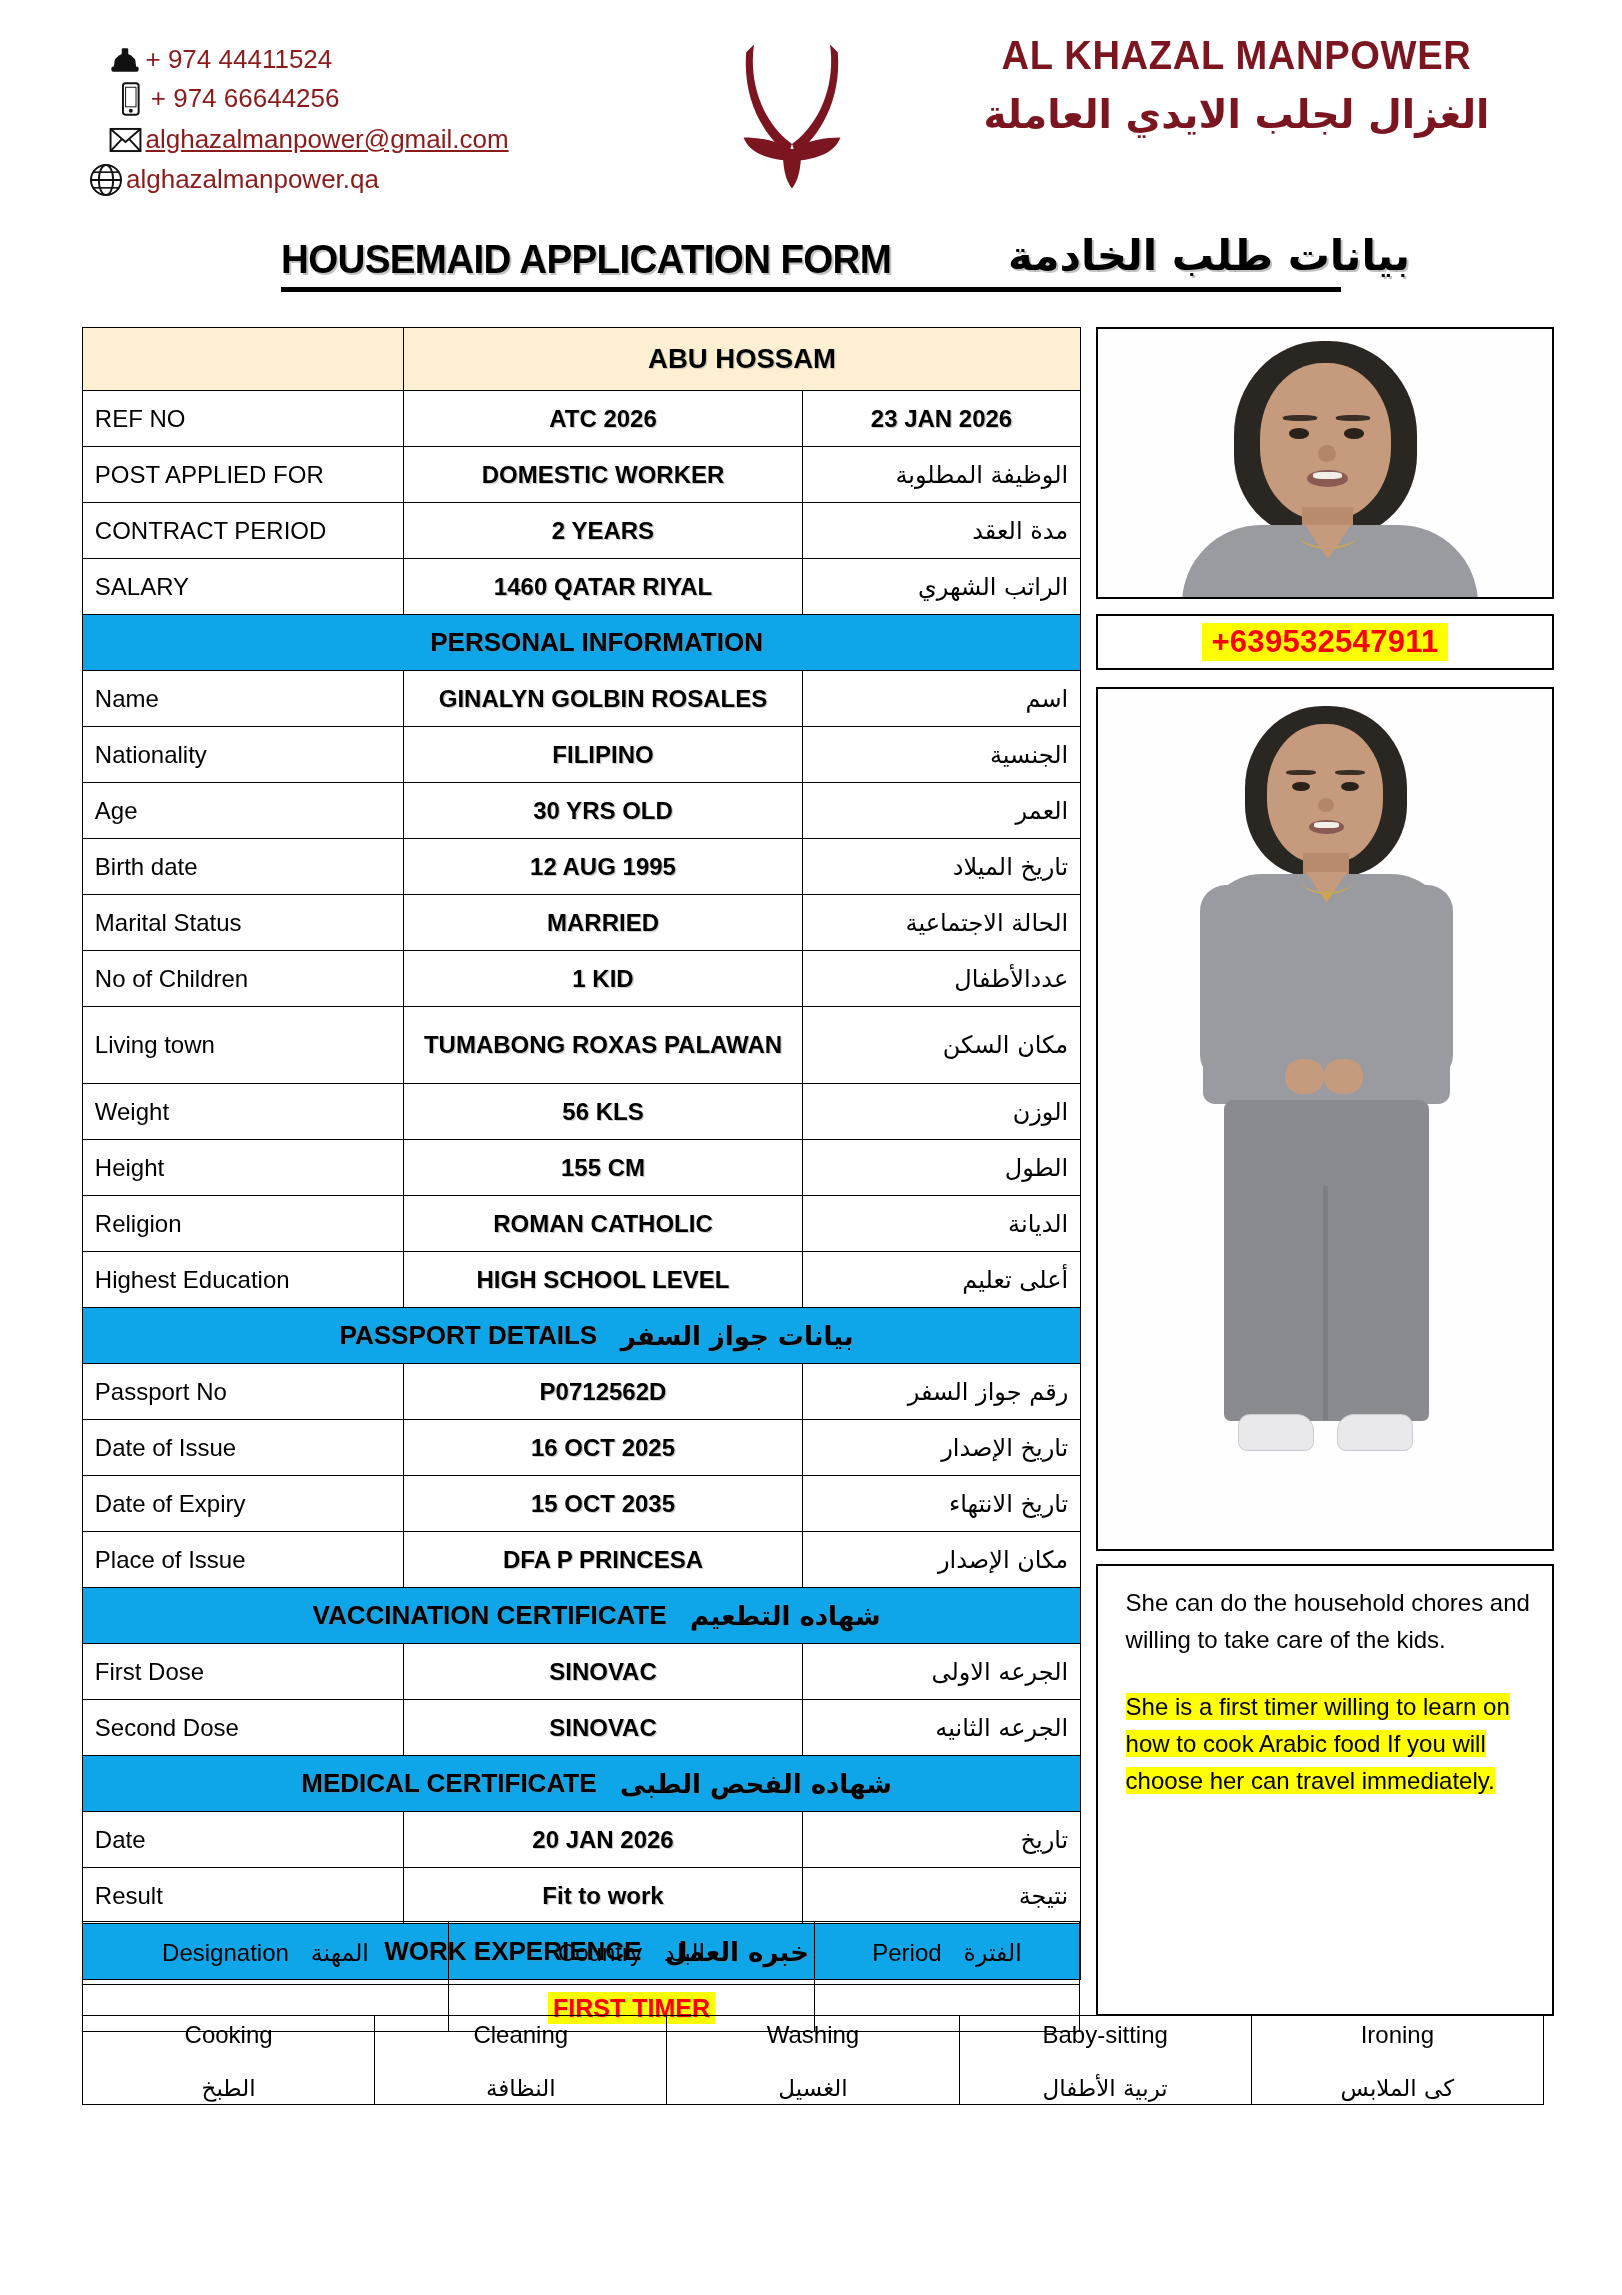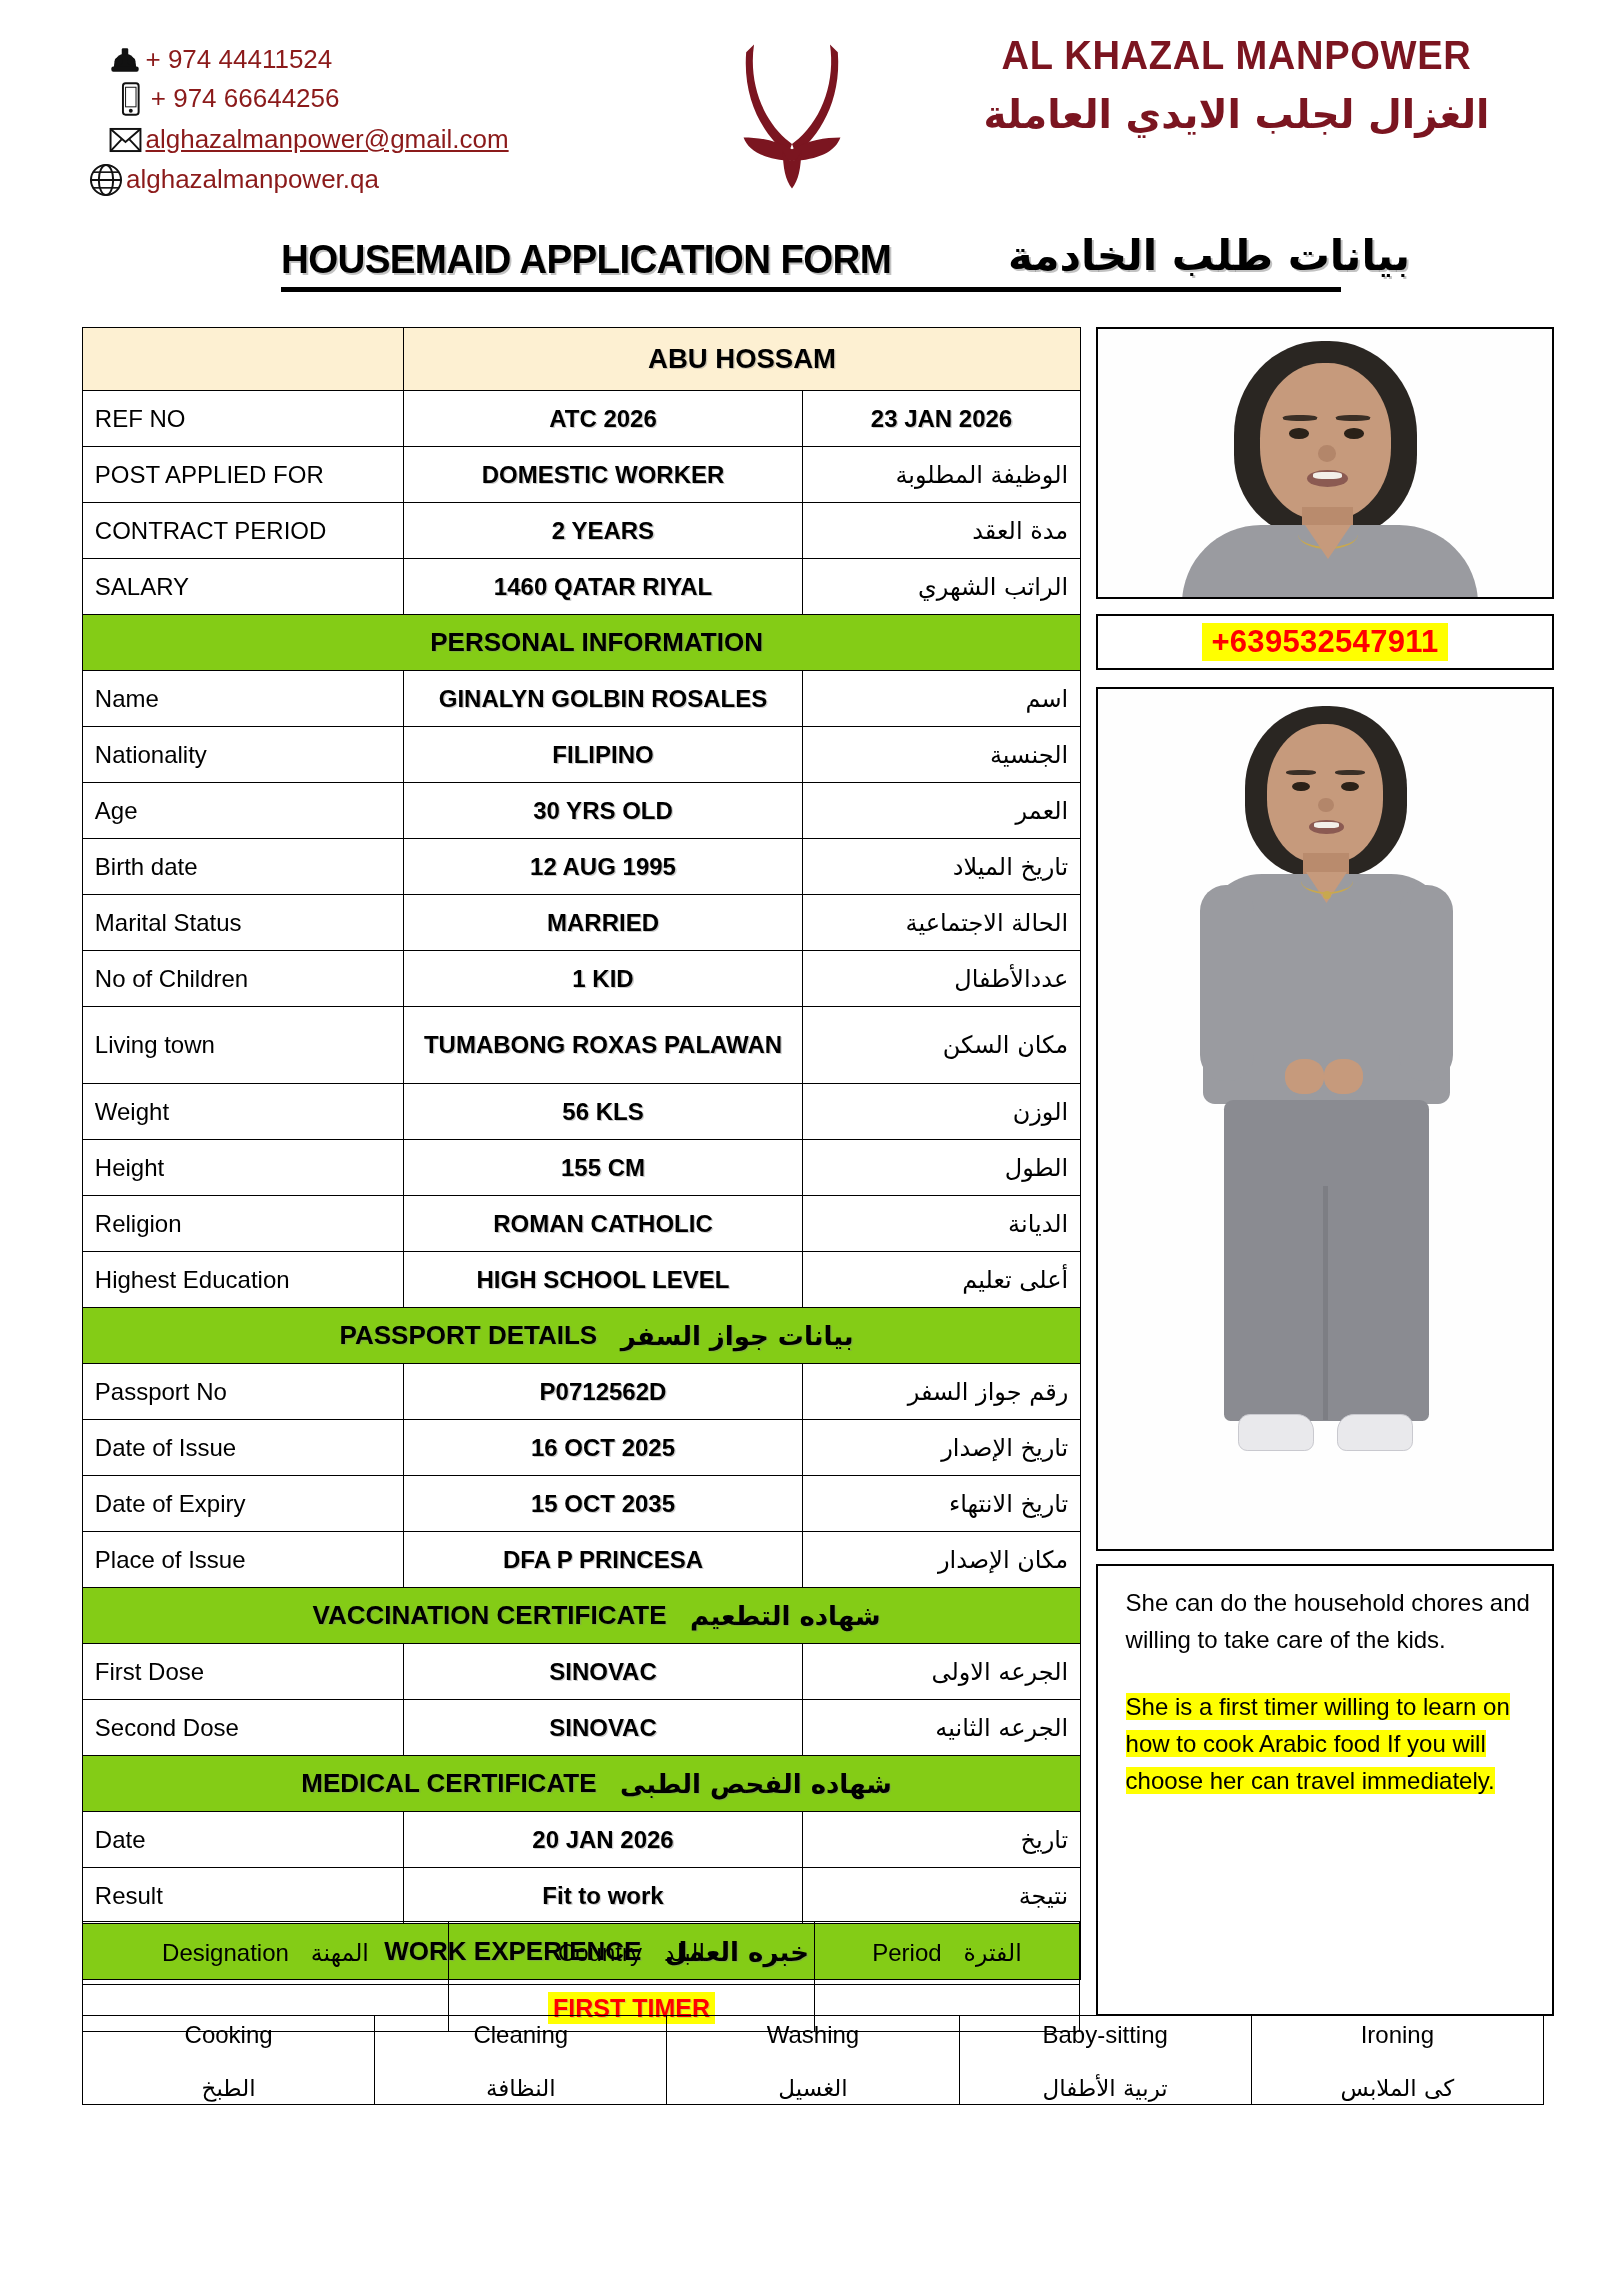--- a/index.html
+++ b/index.html
@@ -80,21 +80,21 @@
   .ar  { text-align:right; direction:rtl; font-family:"DejaVu Sans", sans-serif; font-size:23.6px; }
 
   tr.hdr-top td {
     background:#FDF0D2; height:63px; border:1.3px solid #000;
   }
   tr.hdr-top td.t-name {
     text-align:center; font-weight:bold; font-size:27.5px;
     text-shadow:1.3px 1.3px 0 rgba(130,130,130,.40);
   }
   td.section {
-    background:#84cc16; text-align:center; height:56px;
+    background:#0ea5e9; text-align:center; height:56px;
     font-weight:bold; font-size:26px;
     text-shadow:1.3px 1.3px 0 rgba(130,130,130,.40);
     border:1.3px solid #000;
     padding-left:42px;
   }
   .sec-inner { display:inline-flex; align-items:center; gap:23.6px; justify-content:center; }
   .sec-ar { direction:rtl; font-family:"DejaVu Sans", sans-serif; font-weight:bold; font-size:26px; }
 
   .row-tall td { height:77px; }
   .two-line { line-height:1.18; }

